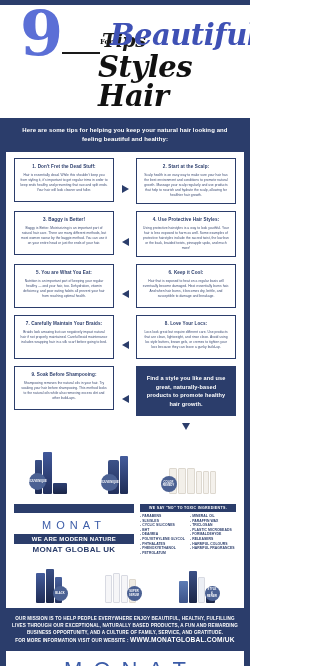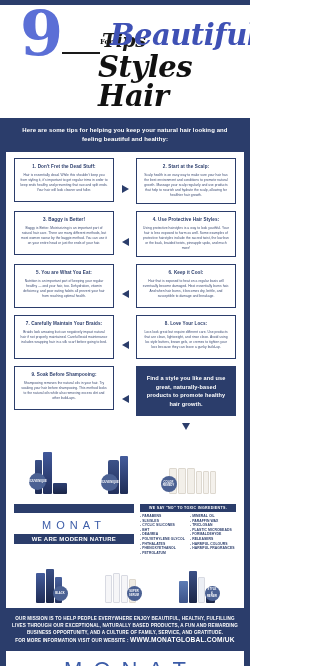--- a/index.html
+++ b/index.html
@@ -298,20 +298,21 @@
     </div>
   </div>
 
   <div class="mid-band">
     <div class="monat-card">
       <div class="monat-top"></div>
       <div class="monat-logo-box">
         <span class="monat-logo">MONAT</span>
       </div>
       <div class="monat-tag">WE ARE MODERN NATURE</div>
+      <div class="monat-sub">MONAT GLOBAL UK</div>
     </div>
     <div class="ingredients">
       <div class="ing-head">WE SAY "NO" TO TOXIC INGREDIENTS.</div>
       <div class="ing-cols">
         <div class="ing-col">
           <div class="ing-item">- PARABENS</div>
           <div class="ing-item">- SLS/SLES</div>
           <div class="ing-item">- CYCLIC SILICONES</div>
           <div class="ing-item">- BHT</div>
           <div class="ing-item">- DEA/MEA</div>

